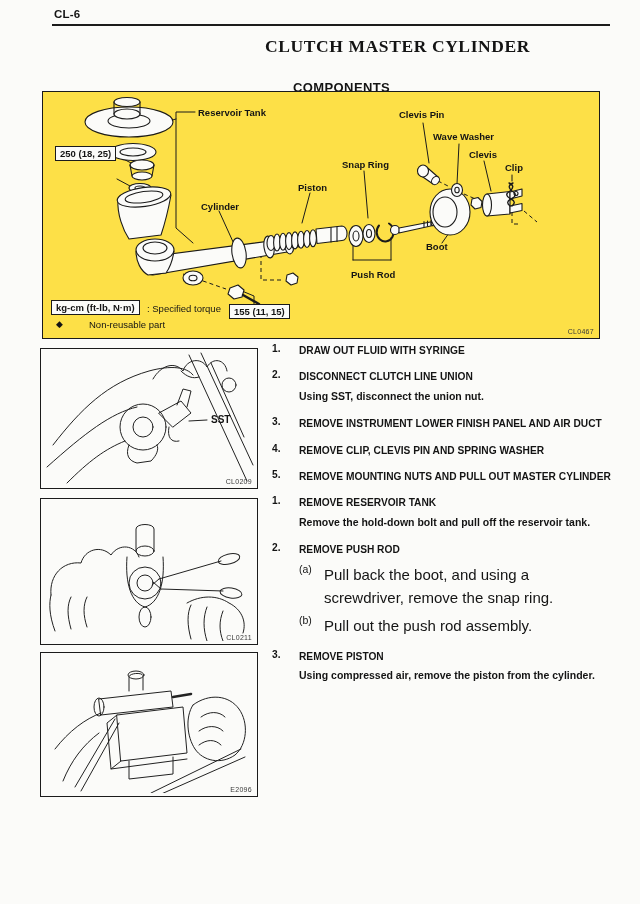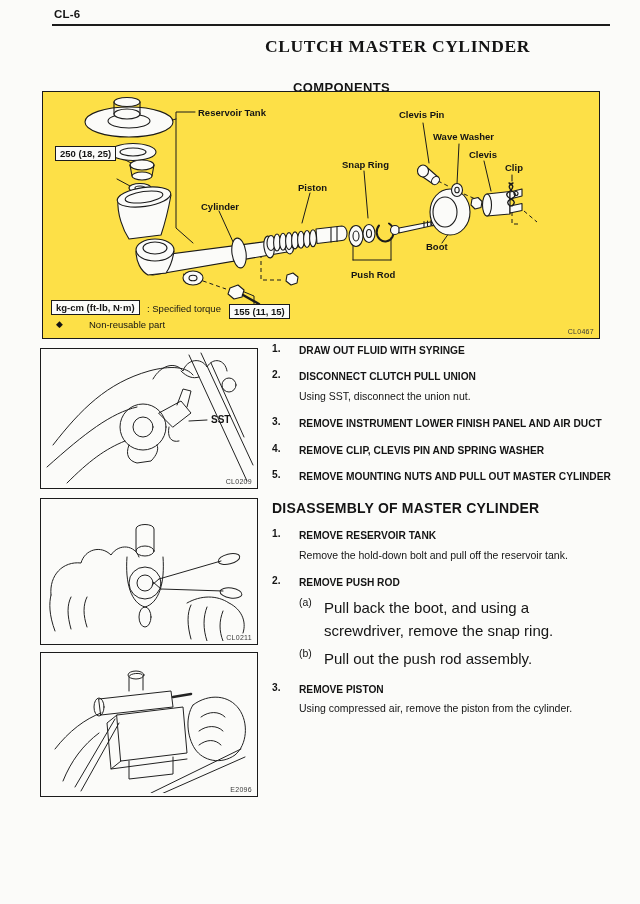--- a/index.html
+++ b/index.html
@@ -29,21 +29,21 @@
   .fig3{top:652px;height:143px;}
   .callout{position:absolute;font-size:10px;font-weight:bold;}
   
   .rc{position:absolute;left:272px;top:343px;width:341px;}
   .rc h3{font-size:14px;font-weight:bold;letter-spacing:.2px;margin:0 0 12px 0;}
   .rc h3.h2nd{margin-top:16px;}
   .step{display:flex;margin:0 0 11px 0;}
   .num{flex:0 0 27px;font-size:10.2px;font-weight:bold;}
   .tw{flex:1;min-width:0;}
   .stitle{font-size:10.2px;font-weight:bold;line-height:1.5;text-align:justify;}
-  .sbody{font-size:10.5px;line-height:1.7;margin-top:3px;}
+  .sbody{font-size:10.5px;line-height:1.7;margin-top:3px;font-weight:bold;}
   .sub{display:flex;margin-top:5px;}
   .slet{flex:0 0 25px;font-size:10.5px;}
   .stxt{flex:1;font-size:15px;line-height:1.55;}
 </style>
 </head>
 <body>
 
 <div class="page">
 
   <div class="hdr">
@@ -268,21 +268,21 @@
     <div class="step">
       <span class="num">1.</span>
       <div class="tw">
           <div class="stitle">DRAW OUT FLUID WITH SYRINGE</div>
         </div>
     </div>
 
     <div class="step">
       <span class="num">2.</span>
       <div class="tw">
-        <div class="stitle">DISCONNECT CLUTCH PULL UNION</div>
+        <div class="stitle">DISCONNECT CLUTCH LINE UNION</div>
         <div class="sbody">Using SST, disconnect the union nut.</div>
       </div>
     </div>
 
     <div class="step">
       <span class="num">3.</span>
       <div class="tw">
           <div class="stitle">REMOVE INSTRUMENT LOWER FINISH PANEL AND AIR DUCT</div>
         </div>
     </div>
@@ -294,21 +294,20 @@
         </div>
     </div>
 
     <div class="step">
       <span class="num">5.</span>
       <div class="tw">
           <div class="stitle">REMOVE MOUNTING NUTS AND PULL OUT MASTER CYLINDER</div>
         </div>
     </div>
 
-    <h3 class="h2nd">DISASSEMBLY OF MASTER CYLINDER</h3>
 
     <div class="step">
       <span class="num">1.</span>
       <div class="tw">
         <div class="stitle">REMOVE RESERVOIR TANK</div>
         <div class="sbody">Remove the hold-down bolt and pull off the reservoir tank.</div>
       </div>
     </div>
 
     <div class="step">

